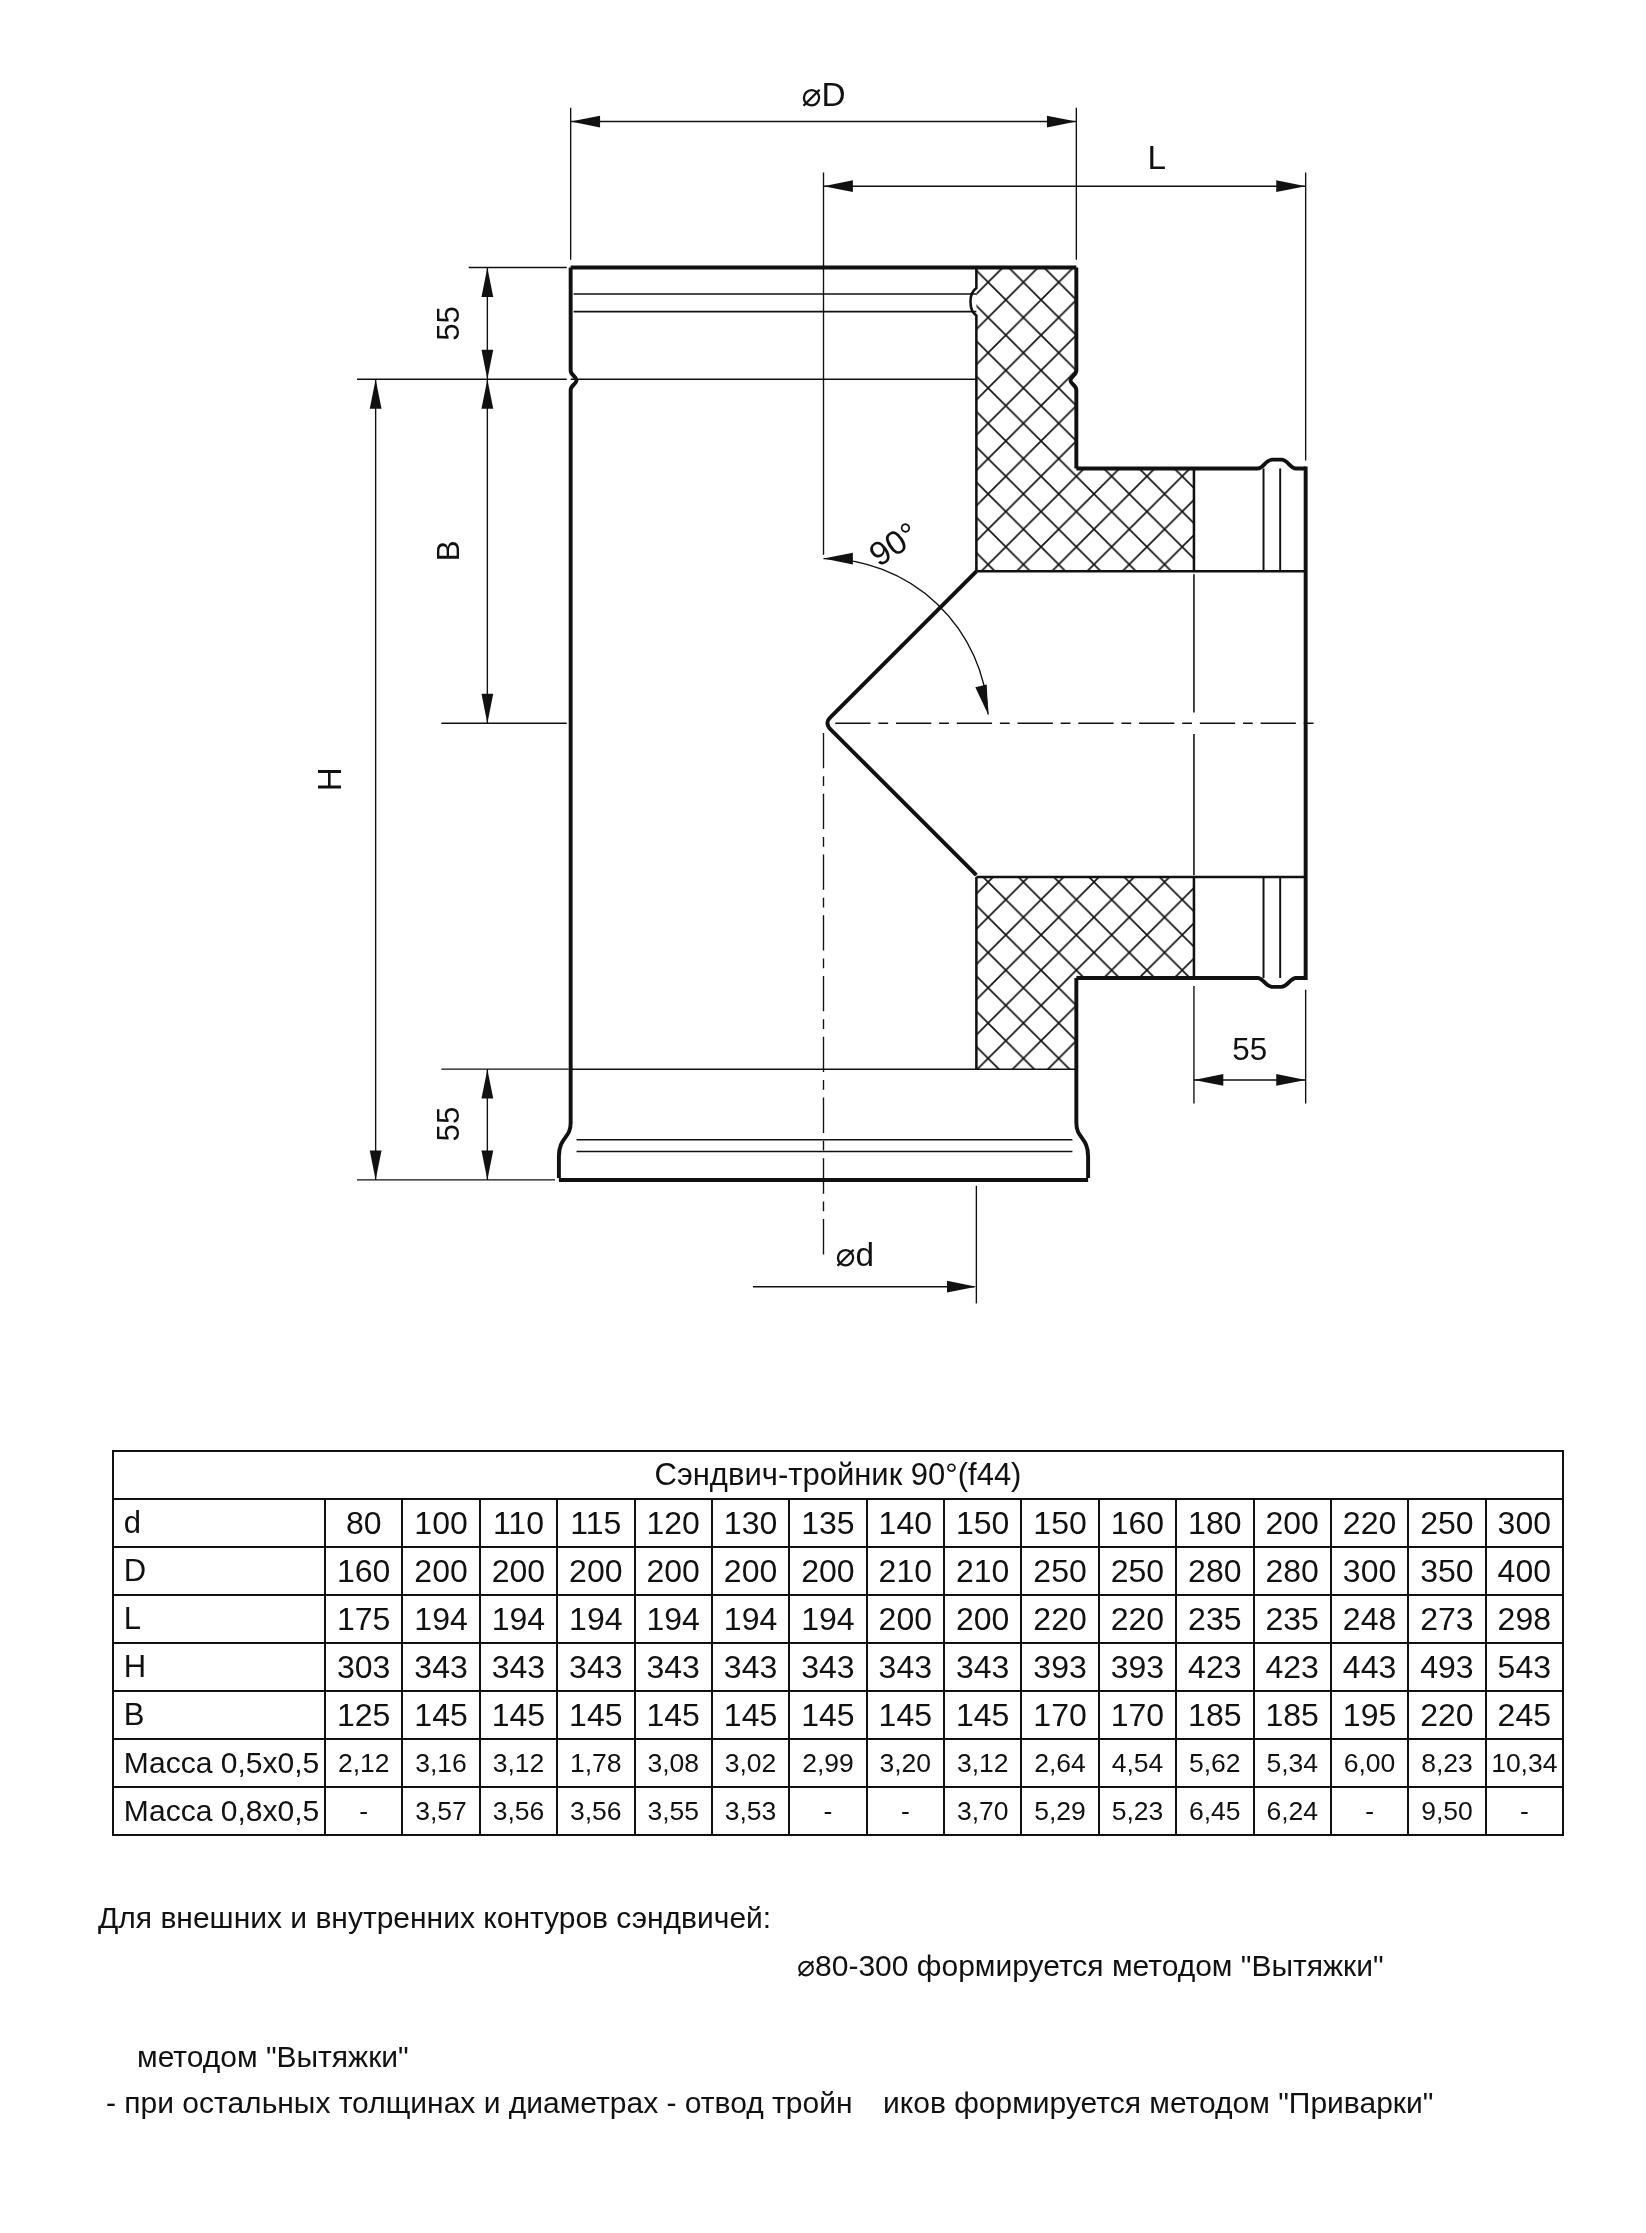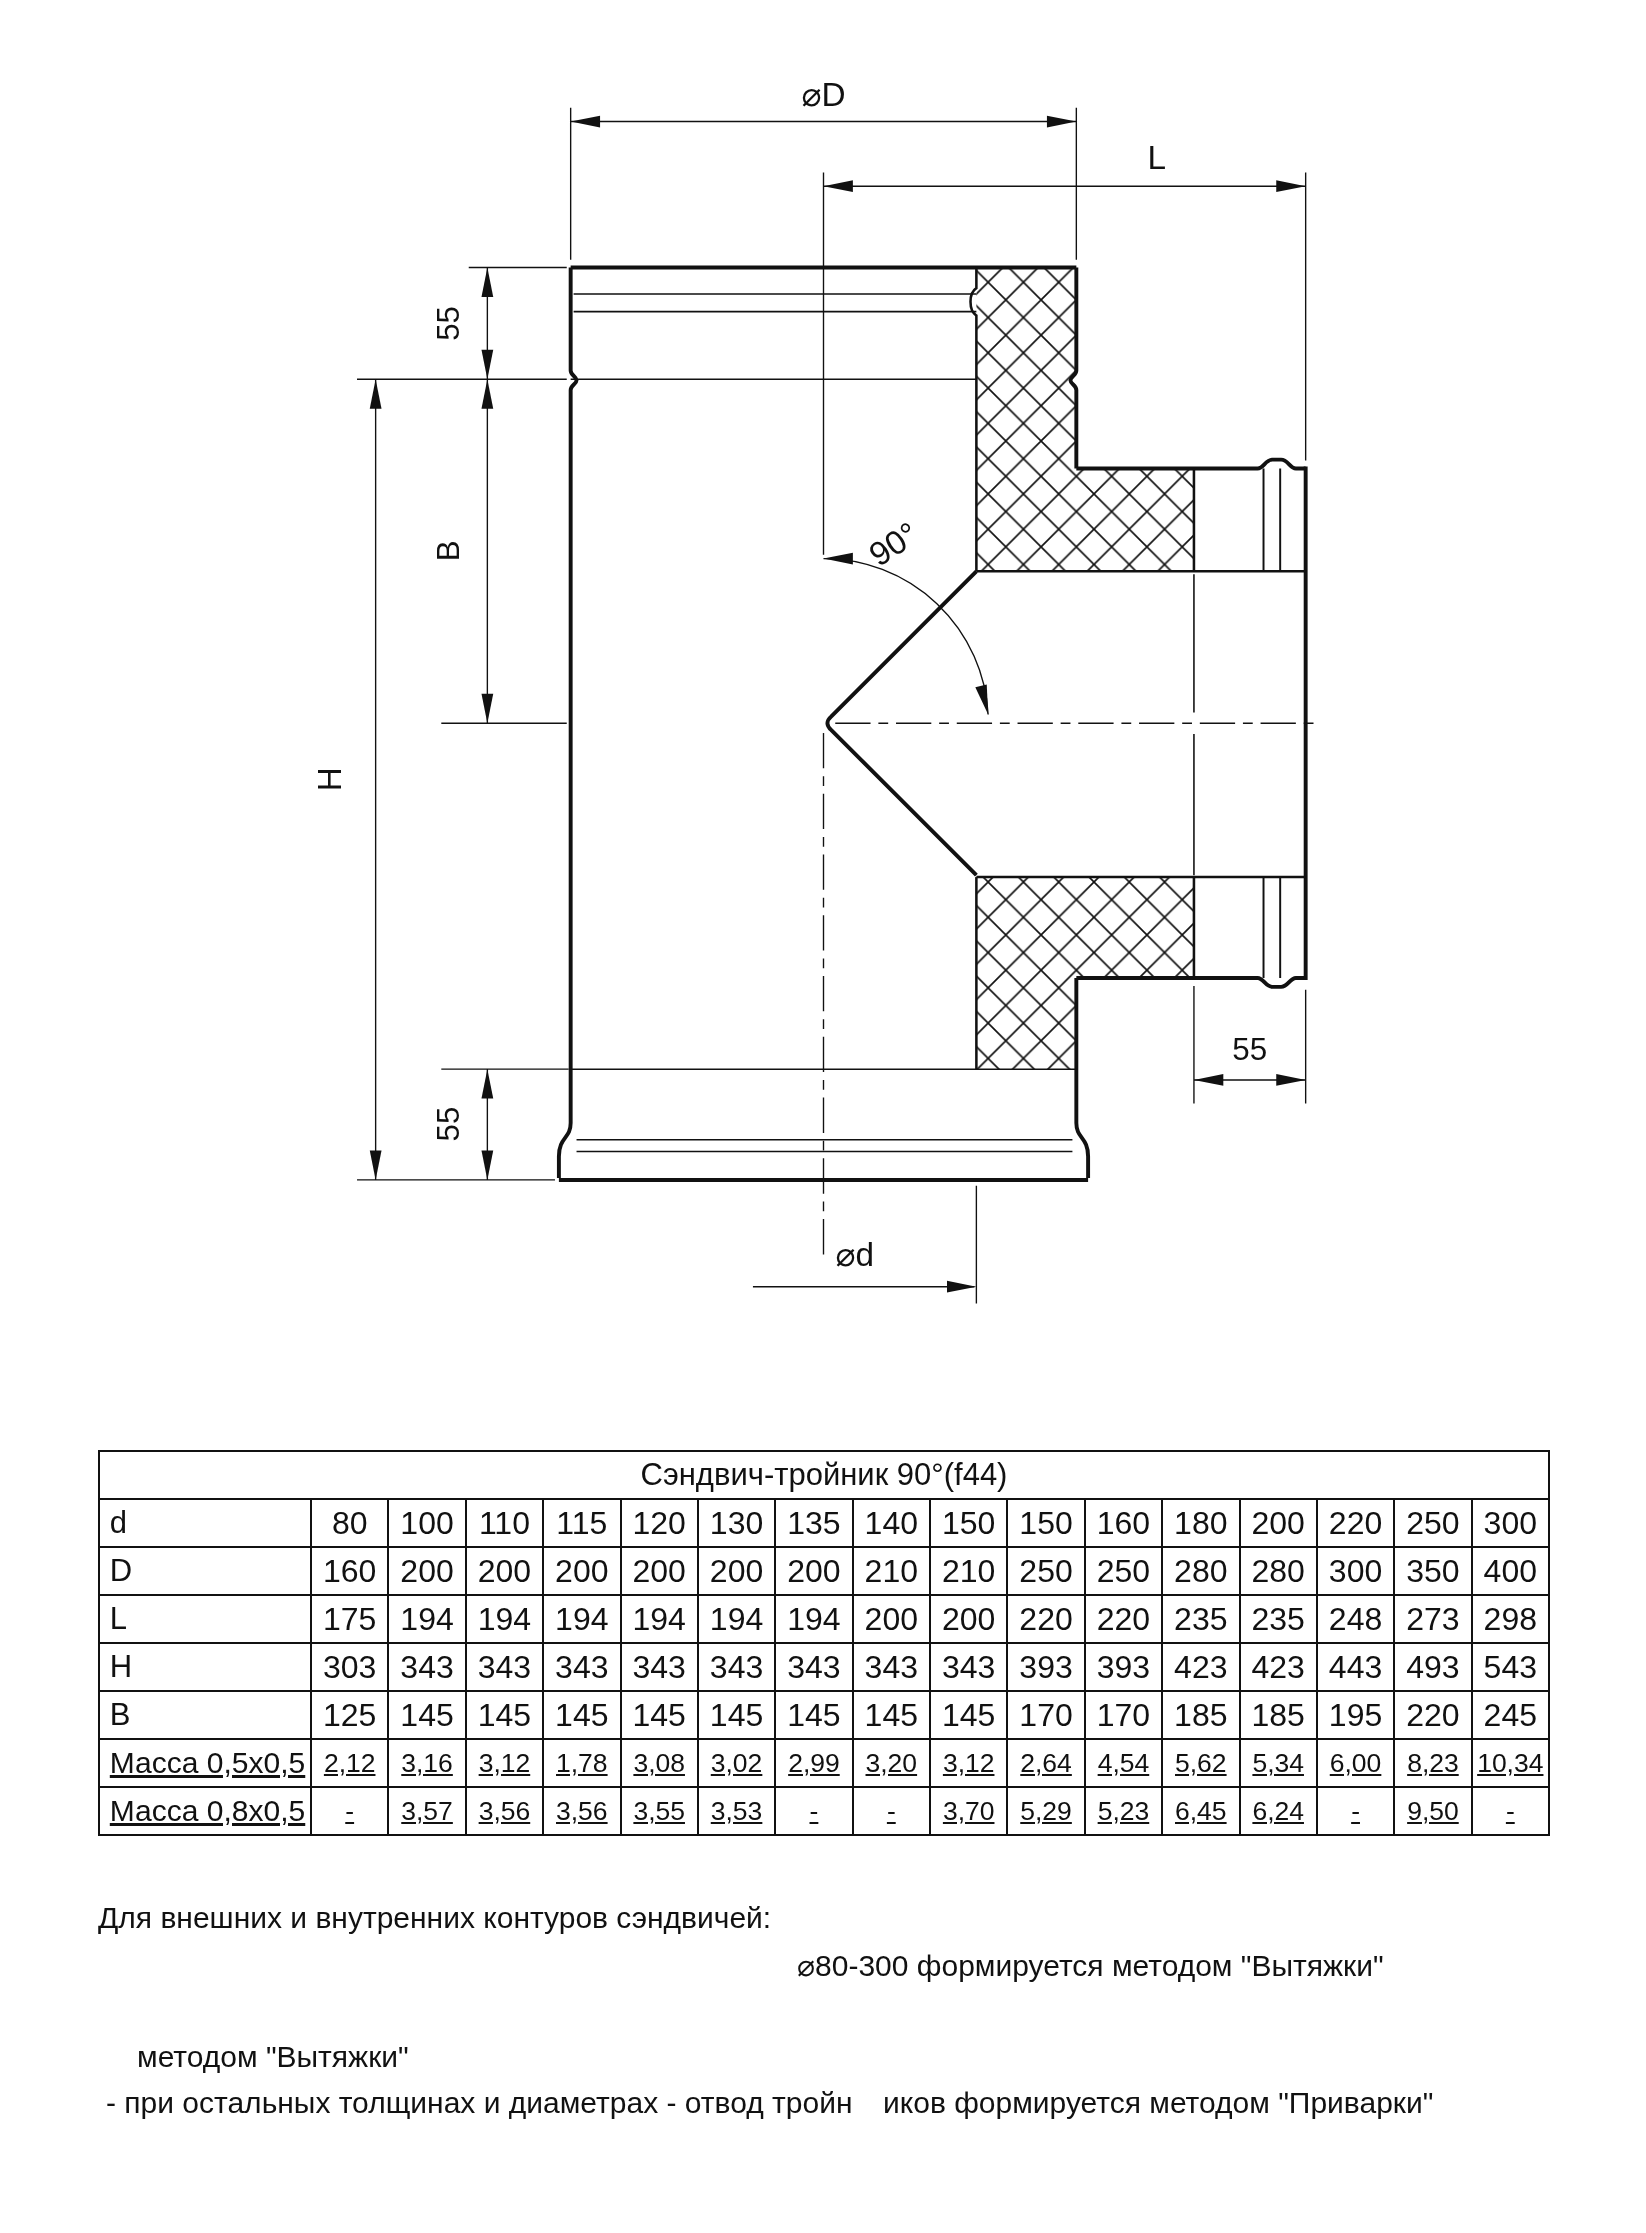--- a/index.html
+++ b/index.html
@@ -10,28 +10,28 @@
   .t4 {stroke:#111;stroke-width:4;fill:none;stroke-linejoin:round;}
   .t26{stroke:#111;stroke-width:2.6;fill:none;}
   .t20{stroke:#111;stroke-width:2;fill:none;}
   .t16{stroke:#111;stroke-width:1.6;fill:none;}
   .dim{stroke:#111;stroke-width:1.4;fill:none;}
   .cl {stroke:#111;stroke-width:1.4;fill:none;stroke-dasharray:36 8 10 8;}
   svg.drawing text{fill:#111;font-family:"Liberation Sans",sans-serif;}
   .dtxt{font-size:34px;}
   .dtxt-s{font-size:32px;}
   
-  table.dims{position:absolute;left:98px;top:1450px;width:1452px;border-collapse:collapse;
+  table.dims{position:absolute;left:112px;top:1450px;width:1452px;border-collapse:collapse;
              table-layout:fixed;border:2.9px solid #111;}
   table.dims td,table.dims th{border:2px solid #111;height:46px;padding:0;
              font-weight:normal;font-size:32px;text-align:center;color:#111;
              white-space:nowrap;overflow:hidden;}
   table.dims th{font-size:31px;}
   table.dims td.lbl{text-align:left;padding-left:9.8px;font-size:31px;}
-  table.dims tr.sm td{font-size:26.5px;text-decoration:underline;}
+  table.dims tr.sm td{font-size:26.5px;}
   table.dims tr.sm td.lbl{font-size:30px;}
   
   .note{position:absolute;font-size:30px;color:#111;white-space:nowrap;}
   .note .rcol{position:absolute;left:691px;top:0;}
   .note .rcol3{position:absolute;left:777px;top:0;}
 </style>
 </head>
 <body>
 
 <div class="page">

